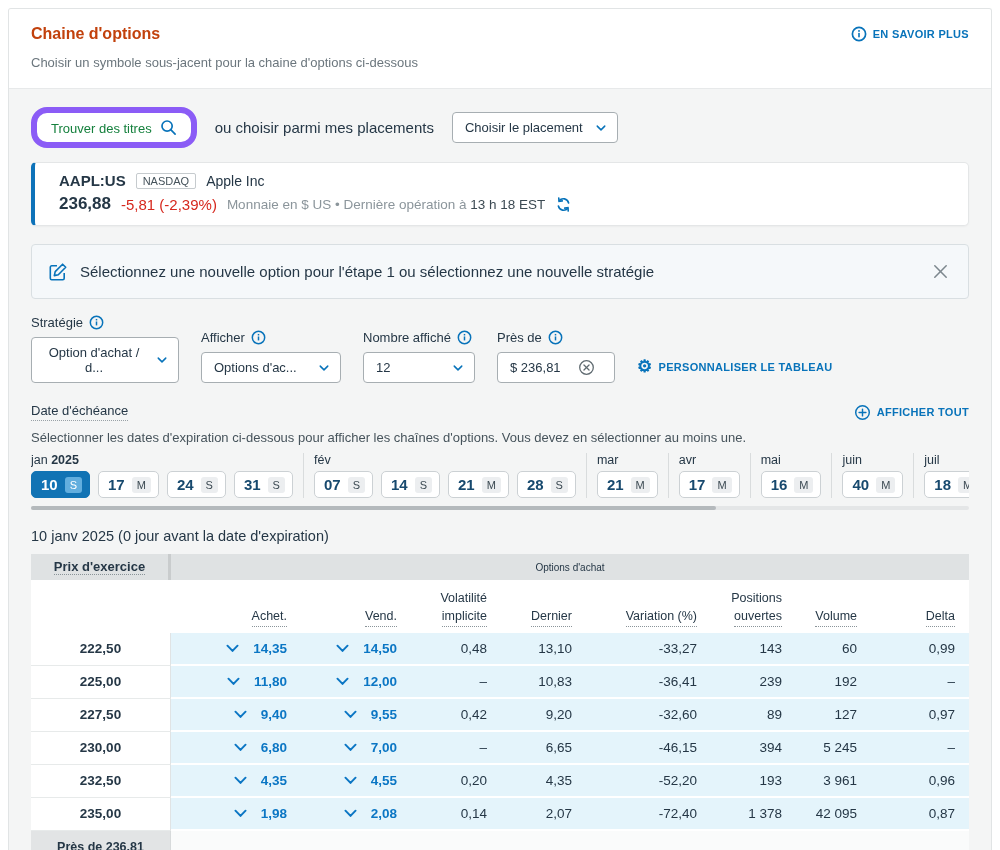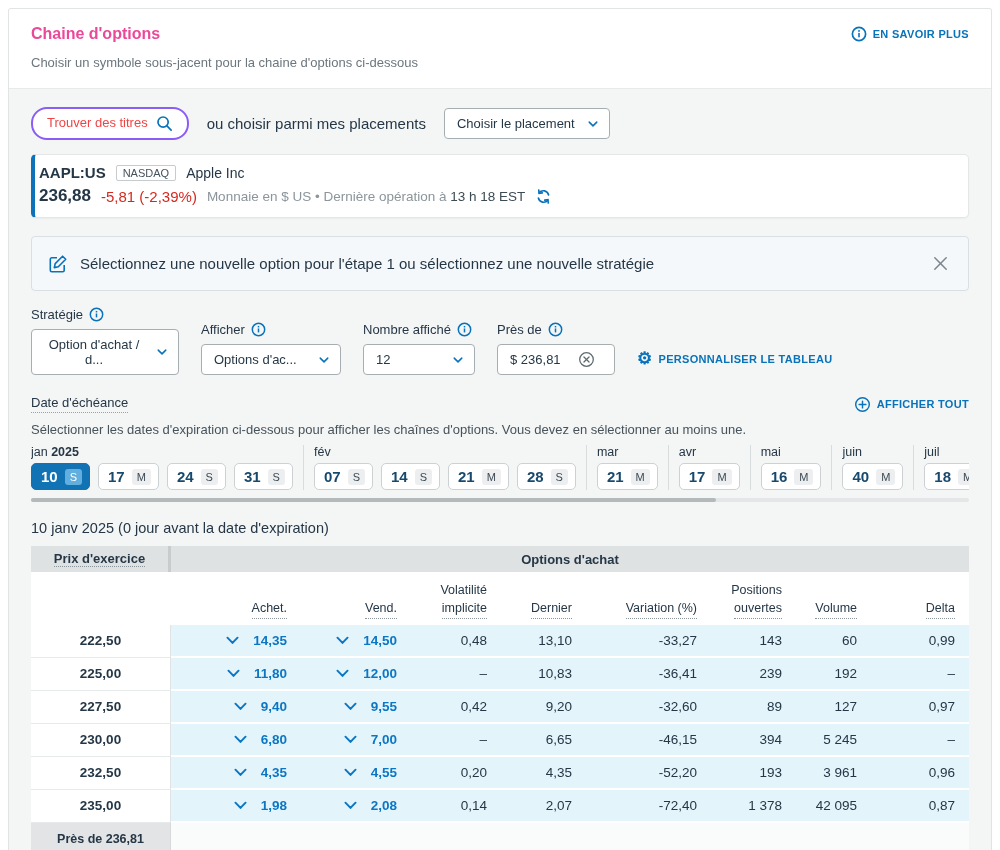--- a/index.html
+++ b/index.html
@@ -14,31 +14,31 @@
     border:1px solid #e1e4e5;
     border-bottom:none;
     border-radius:3px 3px 0 0;
     background:#f4f5f5;
     min-height:860px;
     overflow:hidden;
   }
   
   .page-header { background:#fff; padding:16px 22px 18px; border-bottom:1px solid #e7e9ea; }
   .title-row { display:flex; justify-content:space-between; align-items:center; }
-  .page-title { font-size:16px; font-weight:700; color:#ec4899; }
+  .page-title { font-size:16px; font-weight:700; color:#c2410c; }
   .learn-more { display:flex; align-items:center; gap:6px; color:#0873ba; font-size:11px; font-weight:700; letter-spacing:.3px; cursor:pointer; background:none; border:none; font-family:inherit; }
   .subtitle { margin-top:12px; font-size:13px; color:#6b767d; }
   .body-area { padding:14px 22px 0; }
   
   .search-row { display:flex; align-items:center; gap:18px; padding:4px 0 2px; }
-  .pill-btn { display:flex; align-items:flex-start; gap:8px; background:#fff; border:2px solid #8b5cf6; border-radius:16px; padding:6px 14px; font-size:13px; color:#ef4444; font-family:inherit; cursor:pointer; }
+  .pill-btn { display:flex; align-items:flex-end; gap:8px; background:#fff; border:6px solid #8b5cf6; border-radius:16px; padding:6px 14px; font-size:13px; color:#15803d; font-family:inherit; cursor:pointer; }
   .or-text { font-size:15px; color:#253746; }
   .select-box { display:flex; align-items:center; justify-content:space-between; gap:12px; background:#fff; border:1px solid #a7aeb2; border-radius:4px; padding:7px 10px 7px 12px; font-size:13px; color:#253746; font-family:inherit; cursor:pointer; }
   
-  .stock-card { margin-top:12px; background:#fff; border:1px solid #e4e6e7; border-left:4px solid #0d72b9; border-radius:5px; padding:9px 4px 11px; box-shadow:0 1px 2px rgba(0,0,0,.04); }
+  .stock-card { margin-top:12px; background:#fff; border:1px solid #e4e6e7; border-left:4px solid #0d72b9; border-radius:5px; padding:9px 24px 11px; box-shadow:0 1px 2px rgba(0,0,0,.04); }
   .stock-line1 { display:flex; align-items:center; gap:10px; }
   .stock-symbol { font-size:15px; font-weight:700; }
   .exchange-badge { font-size:11px; color:#46535b; border:1px solid #c6cbce; border-radius:2px; padding:1px 6px; background:#fff; }
   .stock-name { font-size:14px; color:#253746; }
   .stock-line2 { display:flex; align-items:center; gap:10px; margin-top:5px; }
   .stock-price { font-size:17px; font-weight:700; }
   .stock-change { font-size:15px; color:#d6281e; }
   .stock-note { font-size:13.5px; color:#8b959b; }
   .stock-time { color:#3c4a53; }
   .refresh-btn { background:none; border:none; cursor:pointer; display:flex; align-items:center; }
@@ -75,21 +75,21 @@
   .scroll-thumb { position:absolute; left:0; top:0; height:4px; width:73%; background:#b4b9bc; border-radius:2px; cursor:grab; }
   .applied-text { margin-top:7px; font-size:11px; color:#5c666c; }
   
   .table-section { margin-top:18px; }
   .table-title { font-size:14.5px; color:#253746; margin-bottom:10px; }
   .grid-cols { display:grid; grid-template-columns:140px 130px 110px 90px 85px 125px 85px 75px 1fr; }
   .hdr-row { display:grid; grid-template-columns:140px 1fr; }
   .hdr-strike { background:#dfe2e3; height:26px; display:flex; align-items:center; justify-content:center; border-right:3px solid #c9cccd; }
   .hdr-strike span { font-size:13px; font-weight:700; border-bottom:1px dotted #8a9499; }
   .hdr-group { background:#dfe2e3; height:26px; display:flex; align-items:center; justify-content:center; }
-  .hdr-group span { font-size:13px; font-weight:700; }
+  .hdr-group span { font-size:10px; font-weight:400; }
   .subheader { background:#fff; align-items:end; padding:10px 0 6px; }
   .th { display:flex; flex-direction:column; align-items:flex-end; padding-right:14px; gap:1px; }
   .th-line { font-size:12.5px; color:#253746; line-height:1.35; }
   .th-line.underlined { border-bottom:1px dotted #8a9499; padding-bottom:1px; }
   .t-row { height:33px; }
   .t-row .cell { display:flex; align-items:center; justify-content:flex-end; padding-right:14px; font-size:13.5px; color:#253746; border-bottom:2px solid #fff; }
   .t-row .strike-cell { justify-content:center; padding-right:0; background:#fff; font-weight:600; border-bottom:1px solid #e7eaea; border-right:1px solid #e0e3e4; }
   .t-row.itm .cell:not(.strike-cell) { background:#e4f4fb; }
   .quote-cell { gap:13px; cursor:pointer; }
   .quote-val { color:#0b76c4; font-weight:700; }

